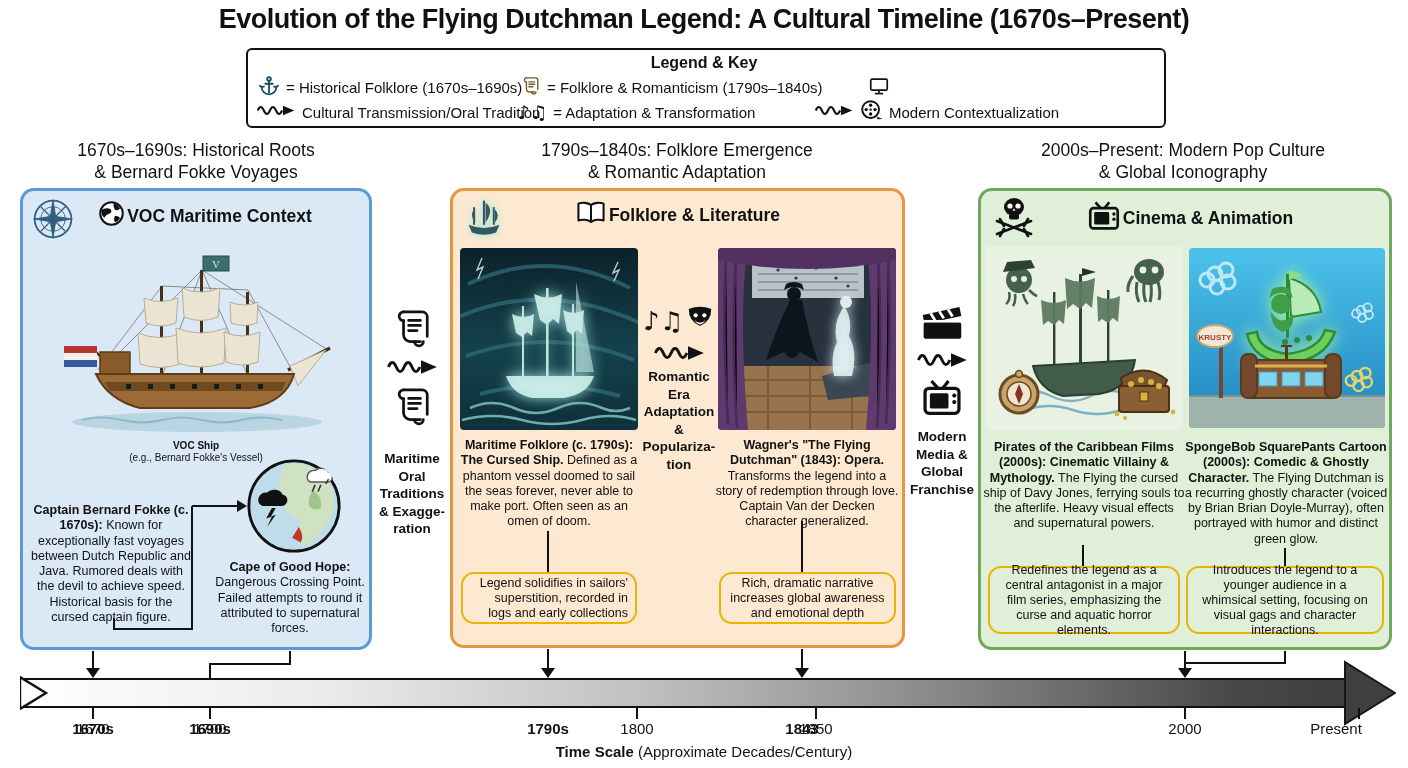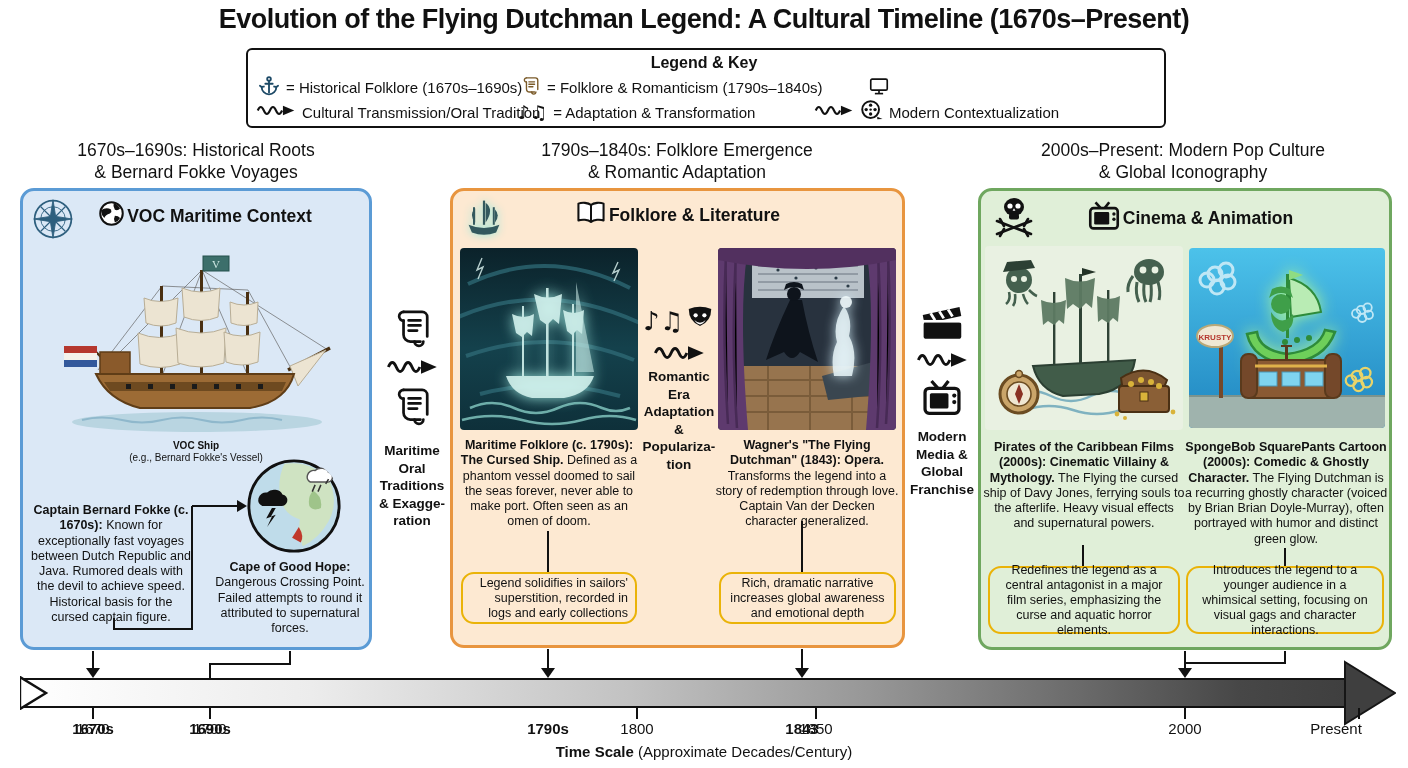--- a/index.html
+++ b/index.html
@@ -275,21 +275,21 @@
       <svg width="44" height="44" viewBox="0 0 26 26">
           <g fill="none" stroke="#111" stroke-width="1.6" stroke-linecap="round">
             <path d="M8 3.5 a2.6 2.6 0 1 0 0 5.2"></path>
             <path d="M8 3.5 H19 a3 3 0 0 1 3 3 V18"></path>
             <path d="M8 8.7 V17 a4 4 0 0 0 4 4 H18"></path>
             <path d="M11 8.5 h7 M11 11.5 h7 M11 14.5 h5"></path>
             <path d="M14.5 21 a2.6 2.6 0 1 0 5.2 0"></path>
           </g>
         </svg>
     </span>
-    <div class="tlabel" style="margin-top:10px;">Maritime
+    <div class="tlabel" style="margin-top:18px;">Maritime
 Oral
 Traditions
 &amp; Exagge-
 ration</div>
   </div>
 
   <div id="panel-folklore" class="panel"></div>
 
   <span class="abs glow-teal" style="left:462px;top:194px;">
     <svg width="44" height="44" viewBox="0 0 40 40">

